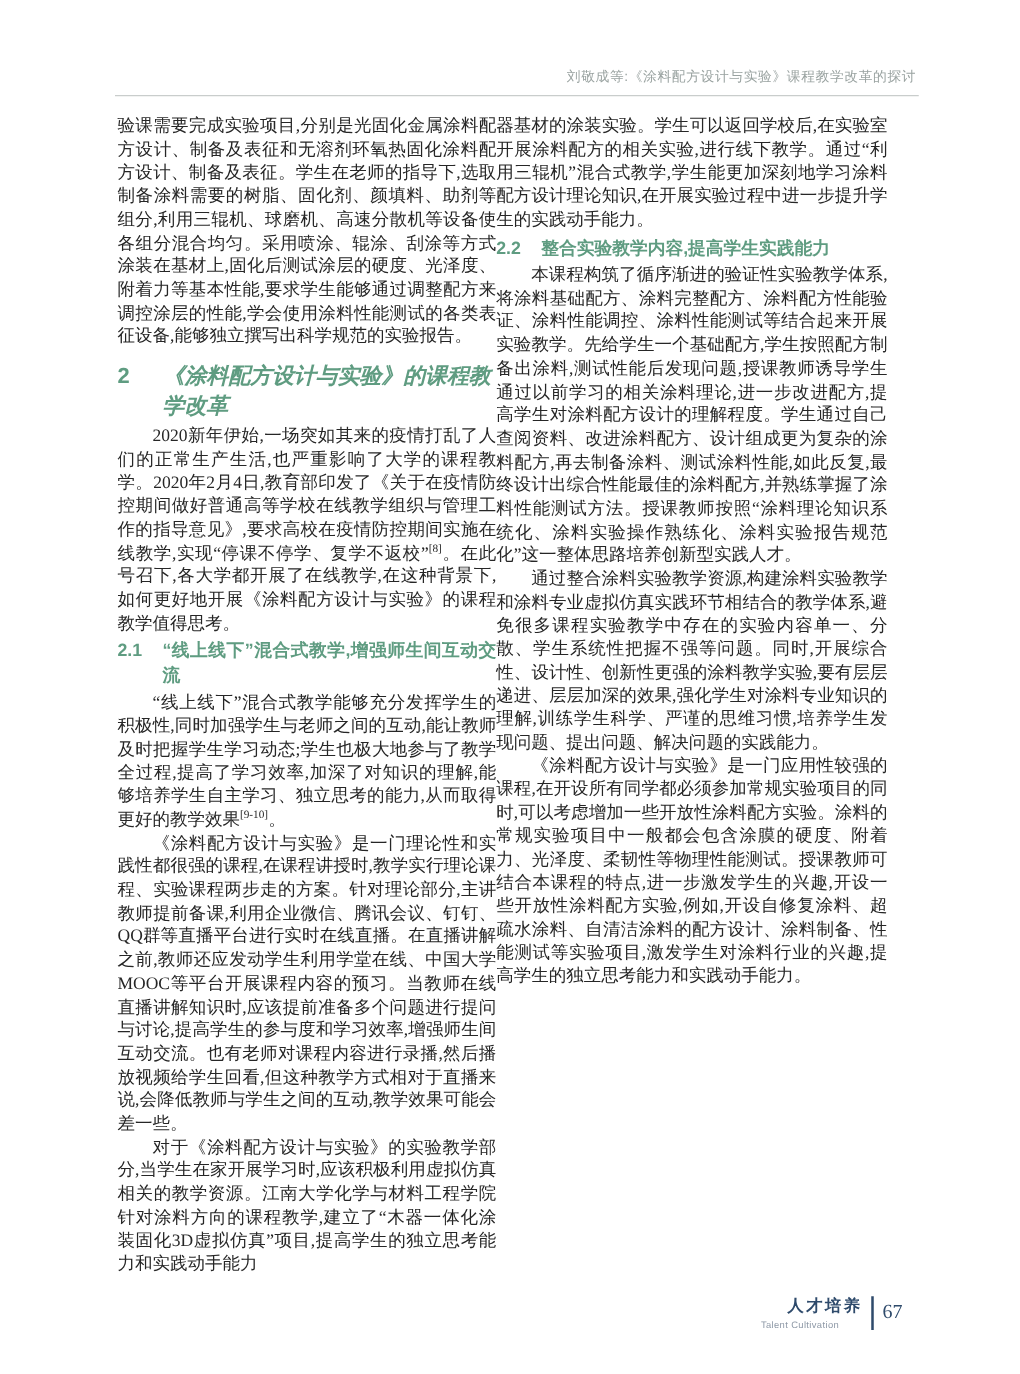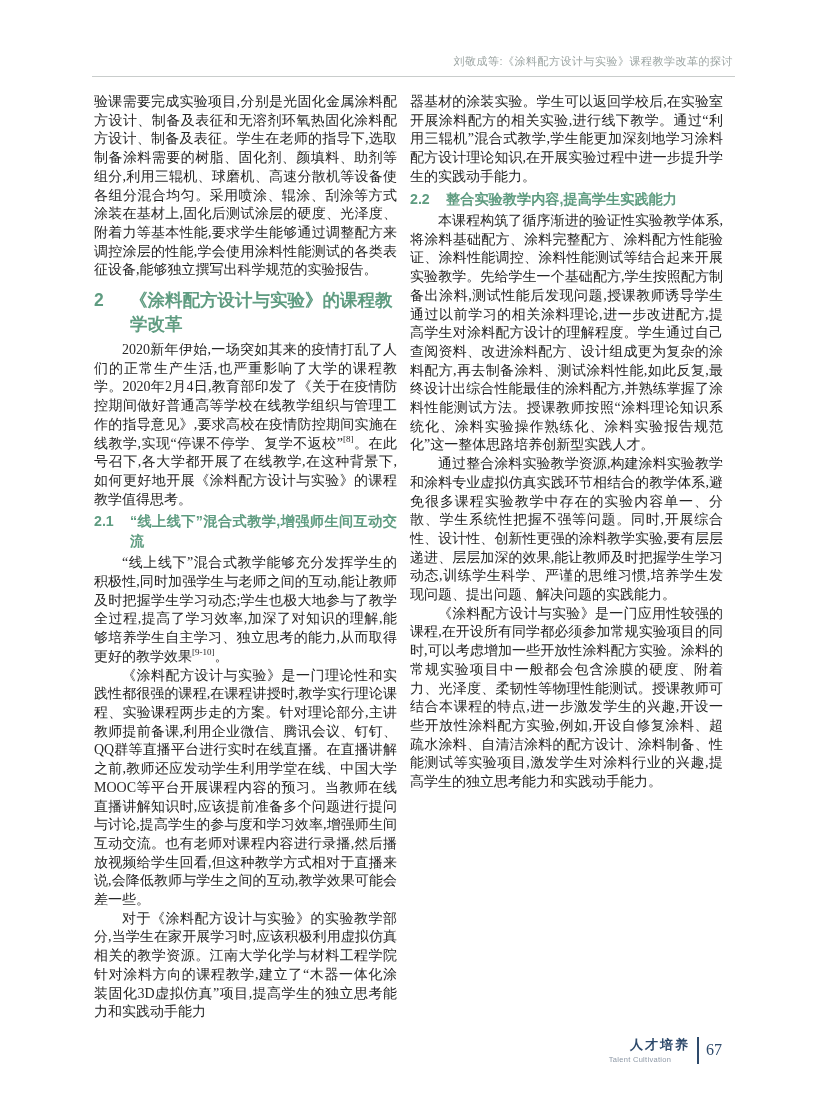--- a/index.html
+++ b/index.html
@@ -24,21 +24,21 @@
     font-family: "Liberation Sans", "DejaVu Sans", sans-serif;
     font-size: 11px; color: var(--header-gray);
     letter-spacing: 0.5px;
   }
   .head-rule {
     position: absolute; top: 76px; left: 92px; width: 643px; height: 1px;
     background: var(--rule);
   }
   .columns {
     position: absolute; top: 93px; left: 94px;
-    display: flex; gap: 13px;
+    display: flex; 
     align-items: flex-start;
   }
   .col-left  { width: 303px; }
   .col-right { width: 313px; }
   .para {
     font-size: 14px; line-height: 18.7px;
     text-align: justify;
     color: var(--body-text);
   }
   .para.indent { text-indent: 2em; }
@@ -46,21 +46,21 @@
     font-size: 9px; line-height: 0; vertical-align: super;
   }
   .sec-heading {
     display: flex;
     font-family: "Liberation Sans", "DejaVu Sans", sans-serif;
     font-weight: bold; color: var(--green);
     font-size: 17.5px; line-height: 24px;
     margin: 8px 0 5px 0;
   }
   .sec-heading .h-num { flex: 0 0 36px; }
-  .sec-heading .h-title { flex: 1; }
+  .sec-heading .h-title { flex: 1; font-style: italic; }
   .sub-heading {
     display: flex;
     font-family: "Liberation Sans", "DejaVu Sans", sans-serif;
     font-weight: bold; color: var(--green);
     font-size: 14.2px; line-height: 19.5px;
     margin: 3px 0 3px 0;
   }
   .sub-heading .h-num { flex: 0 0 36px; }
   .sub-heading .h-title { flex: 1; text-align: justify; }
   .footer {
@@ -108,21 +108,21 @@
       <p class="para indent"><span>《涂料配方设计与实验》是一门理论性和实践性都很强的课程,在课程讲授时,教学实行理论课程、实验课程两步走的方案。针对理论部分,主讲教师提前备课,利用企业微信、腾讯会议、钉钉、QQ群等直播平台进行实时在线直播。在直播讲解之前,教师还应发动学生利用学堂在线、中国大学MOOC等平台开展课程内容的预习。当教师在线直播讲解知识时,应该提前准备多个问题进行提问与讨论,提高学生的参与度和学习效率,增强师生间互动交流。也有老师对课程内容进行录播,然后播放视频给学生回看,但这种教学方式相对于直播来说,会降低教师与学生之间的互动,教学效果可能会差一些。</span></p>
       <p class="para indent"><span>对于《涂料配方设计与实验》的实验教学部分,当学生在家开展学习时,应该积极利用虚拟仿真相关的教学资源。江南大学化学与材料工程学院针对涂料方向的课程教学,建立了“木器一体化涂装固化3D虚拟仿真”项目,提高学生的独立思考能力和实践动手能力</span></p>
     </div>
   <div class="col-right">
       <p class="para"><span>器基材的涂装实验。学生可以返回学校后,在实验室开展涂料配方的相关实验,进行线下教学。通过“利用三辊机”混合式教学,学生能更加深刻地学习涂料配方设计理论知识,在开展实验过程中进一步提升学生的实践动手能力。</span></p>
       <div class="sub-heading">
         <span class="h-num">2.2</span>
         <span class="h-title">整合实验教学内容,提高学生实践能力</span>
       </div>
       <p class="para indent"><span>本课程构筑了循序渐进的验证性实验教学体系,将涂料基础配方、涂料完整配方、涂料配方性能验证、涂料性能调控、涂料性能测试等结合起来开展实验教学。先给学生一个基础配方,学生按照配方制备出涂料,测试性能后发现问题,授课教师诱导学生通过以前学习的相关涂料理论,进一步改进配方,提高学生对涂料配方设计的理解程度。学生通过自己查阅资料、改进涂料配方、设计组成更为复杂的涂料配方,再去制备涂料、测试涂料性能,如此反复,最终设计出综合性能最佳的涂料配方,并熟练掌握了涂料性能测试方法。授课教师按照“涂料理论知识系统化、涂料实验操作熟练化、涂料实验报告规范化”这一整体思路培养创新型实践人才。</span></p>
-      <p class="para indent"><span>通过整合涂料实验教学资源,构建涂料实验教学和涂料专业虚拟仿真实践环节相结合的教学体系,避免很多课程实验教学中存在的实验内容单一、分散、学生系统性把握不强等问题。同时,开展综合性、设计性、创新性更强的涂料教学实验,要有层层递进、层层加深的效果,能让教师及时把握学生学习动态,训练学生科学、严谨的思维习惯,培养学生发现问题、提出问题、解决问题的实践能力。</span></p>
+      <p class="para indent"><span>通过整合涂料实验教学资源,构建涂料实验教学和涂料专业虚拟仿真实践环节相结合的教学体系,避免很多课程实验教学中存在的实验内容单一、分散、学生系统性把握不强等问题。同时,开展综合性、设计性、创新性更强的涂料教学实验,要有层层递进、层层加深的效果,强化学生对涂料专业知识的理解,训练学生科学、严谨的思维习惯,培养学生发现问题、提出问题、解决问题的实践能力。</span></p>
       <p class="para indent"><span>《涂料配方设计与实验》是一门应用性较强的课程,在开设所有同学都必须参加常规实验项目的同时,可以考虑增加一些开放性涂料配方实验。涂料的常规实验项目中一般都会包含涂膜的硬度、附着力、光泽度、柔韧性等物理性能测试。授课教师可结合本课程的特点,进一步激发学生的兴趣,开设一些开放性涂料配方实验,例如,开设自修复涂料、超疏水涂料、自清洁涂料的配方设计、涂料制备、性能测试等实验项目,激发学生对涂料行业的兴趣,提高学生的独立思考能力和实践动手能力。</span></p>
     </div>
 </div>
 
 <div class="footer">
   <div class="journal-name">
     <span class="journal-name-cn">人才培养</span>
     <span class="journal-name-en">Talent Cultivation</span>
   </div>
   <div class="footer-bar"></div>

